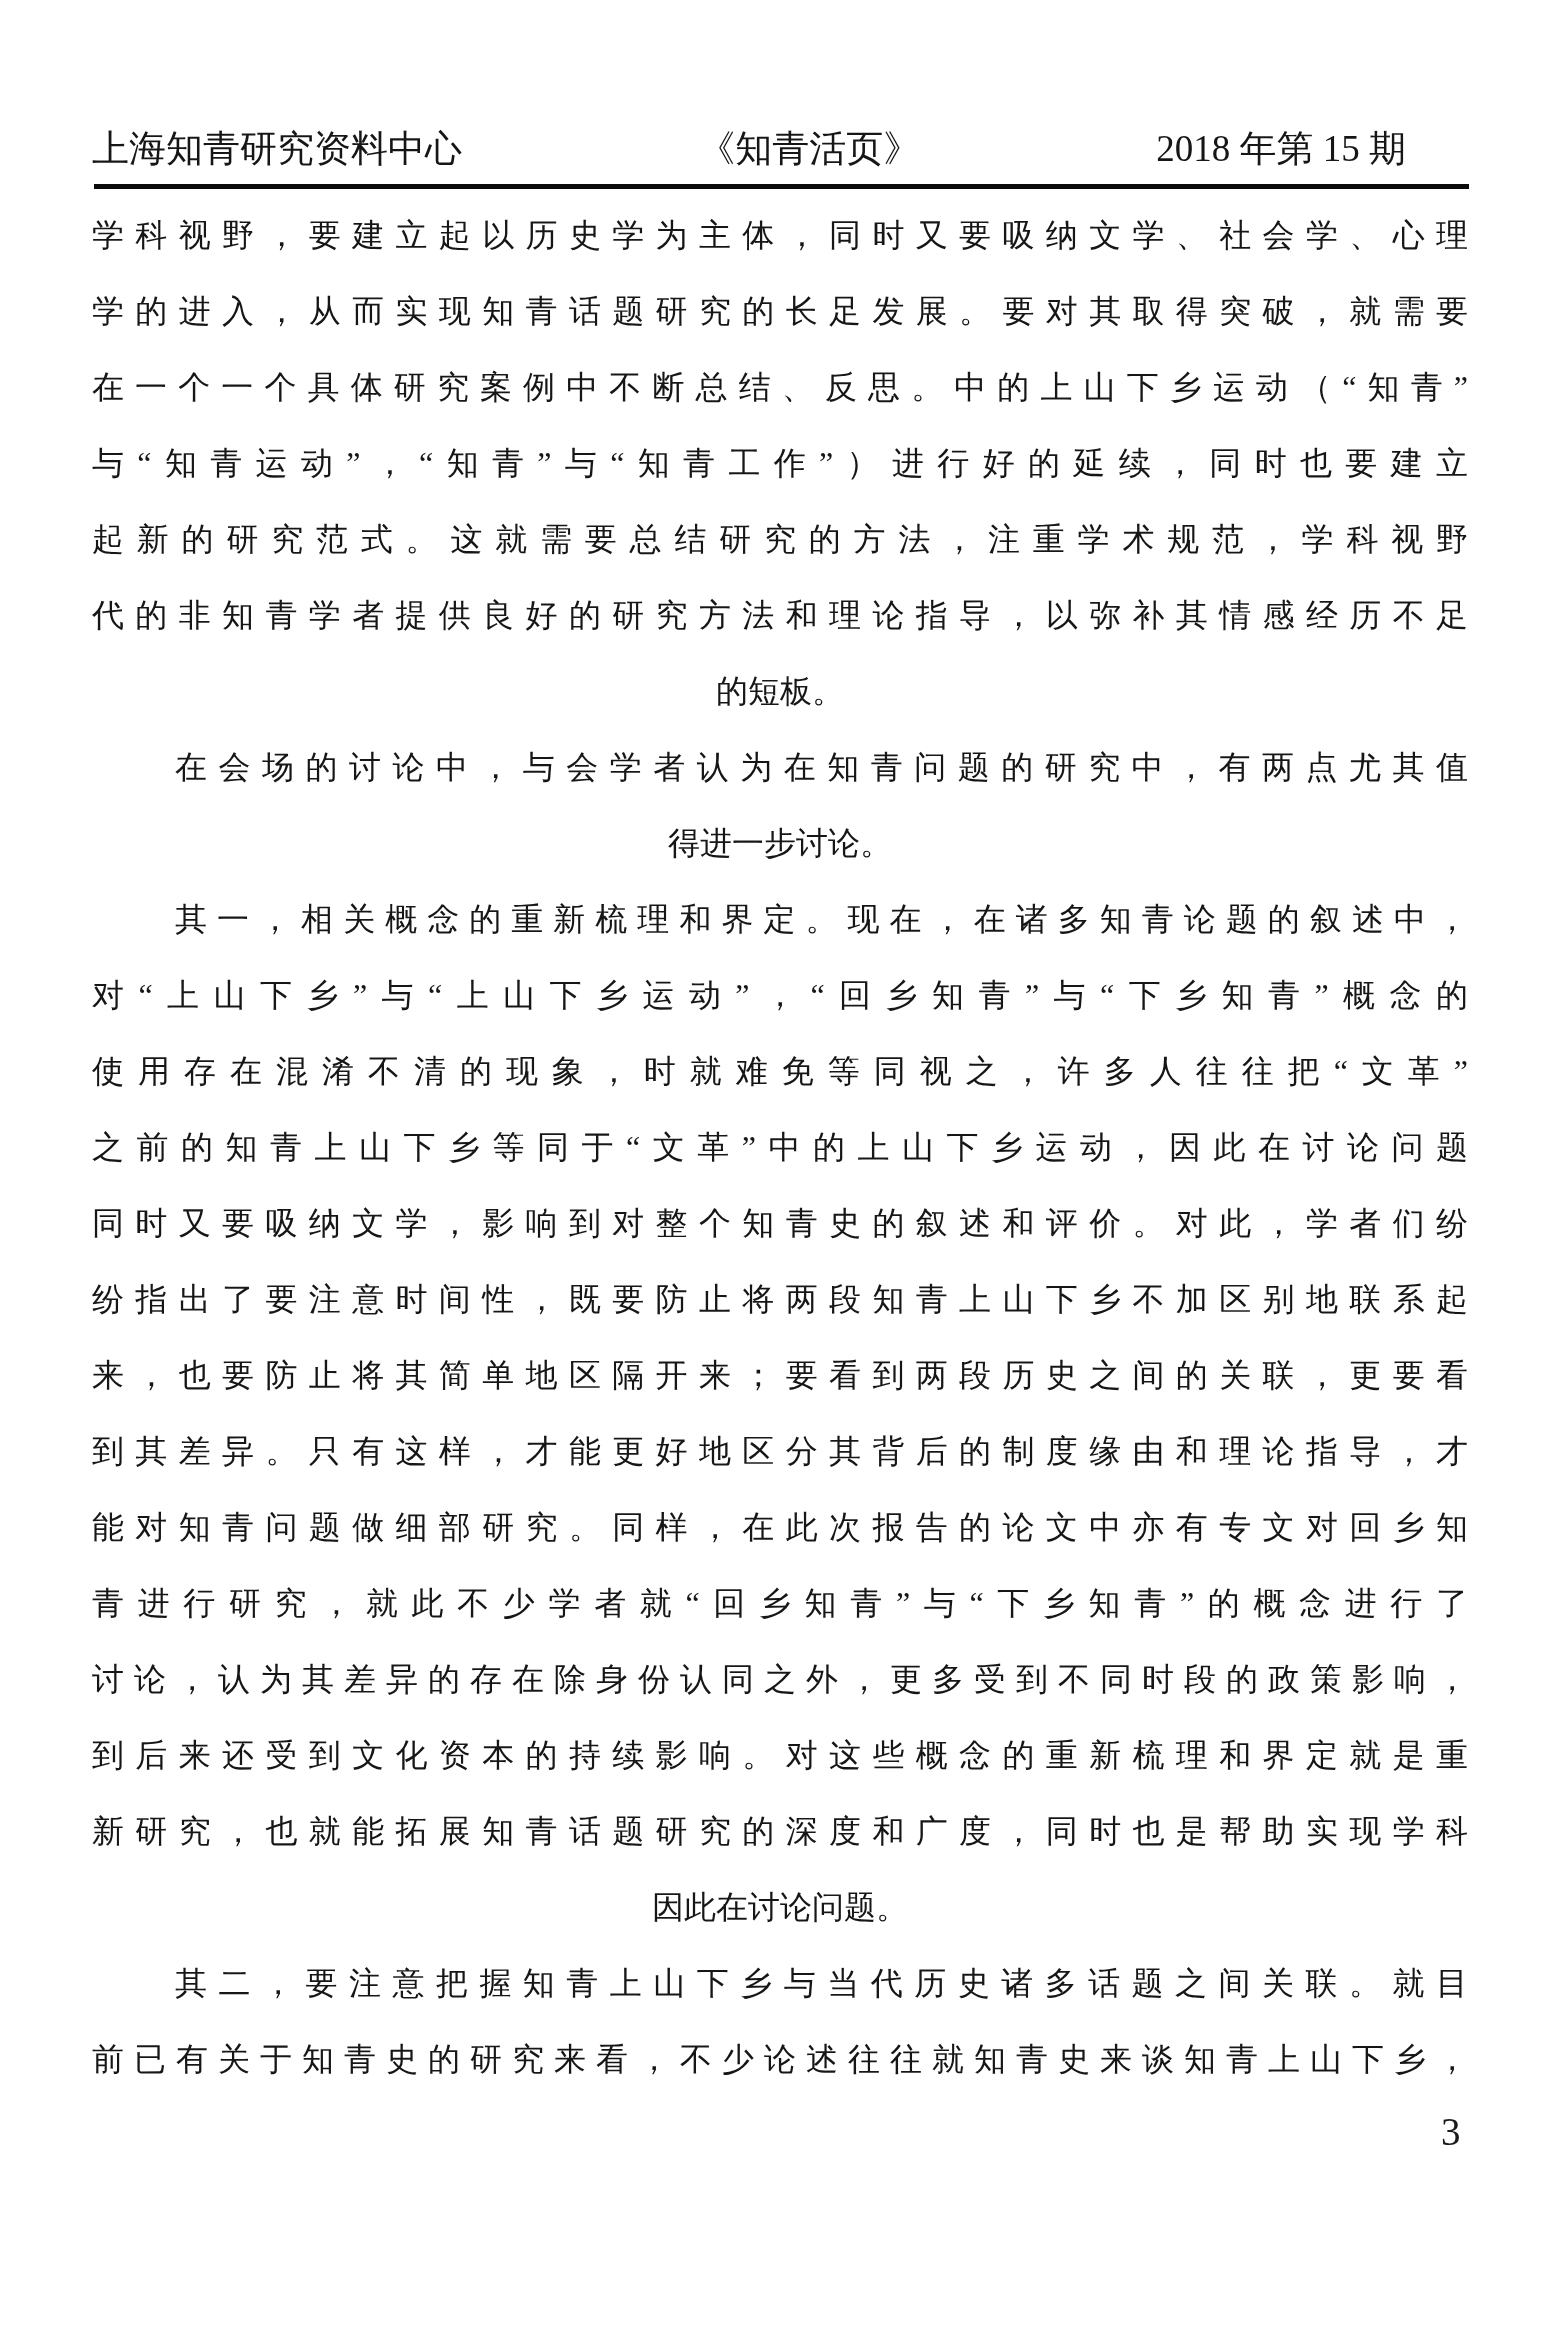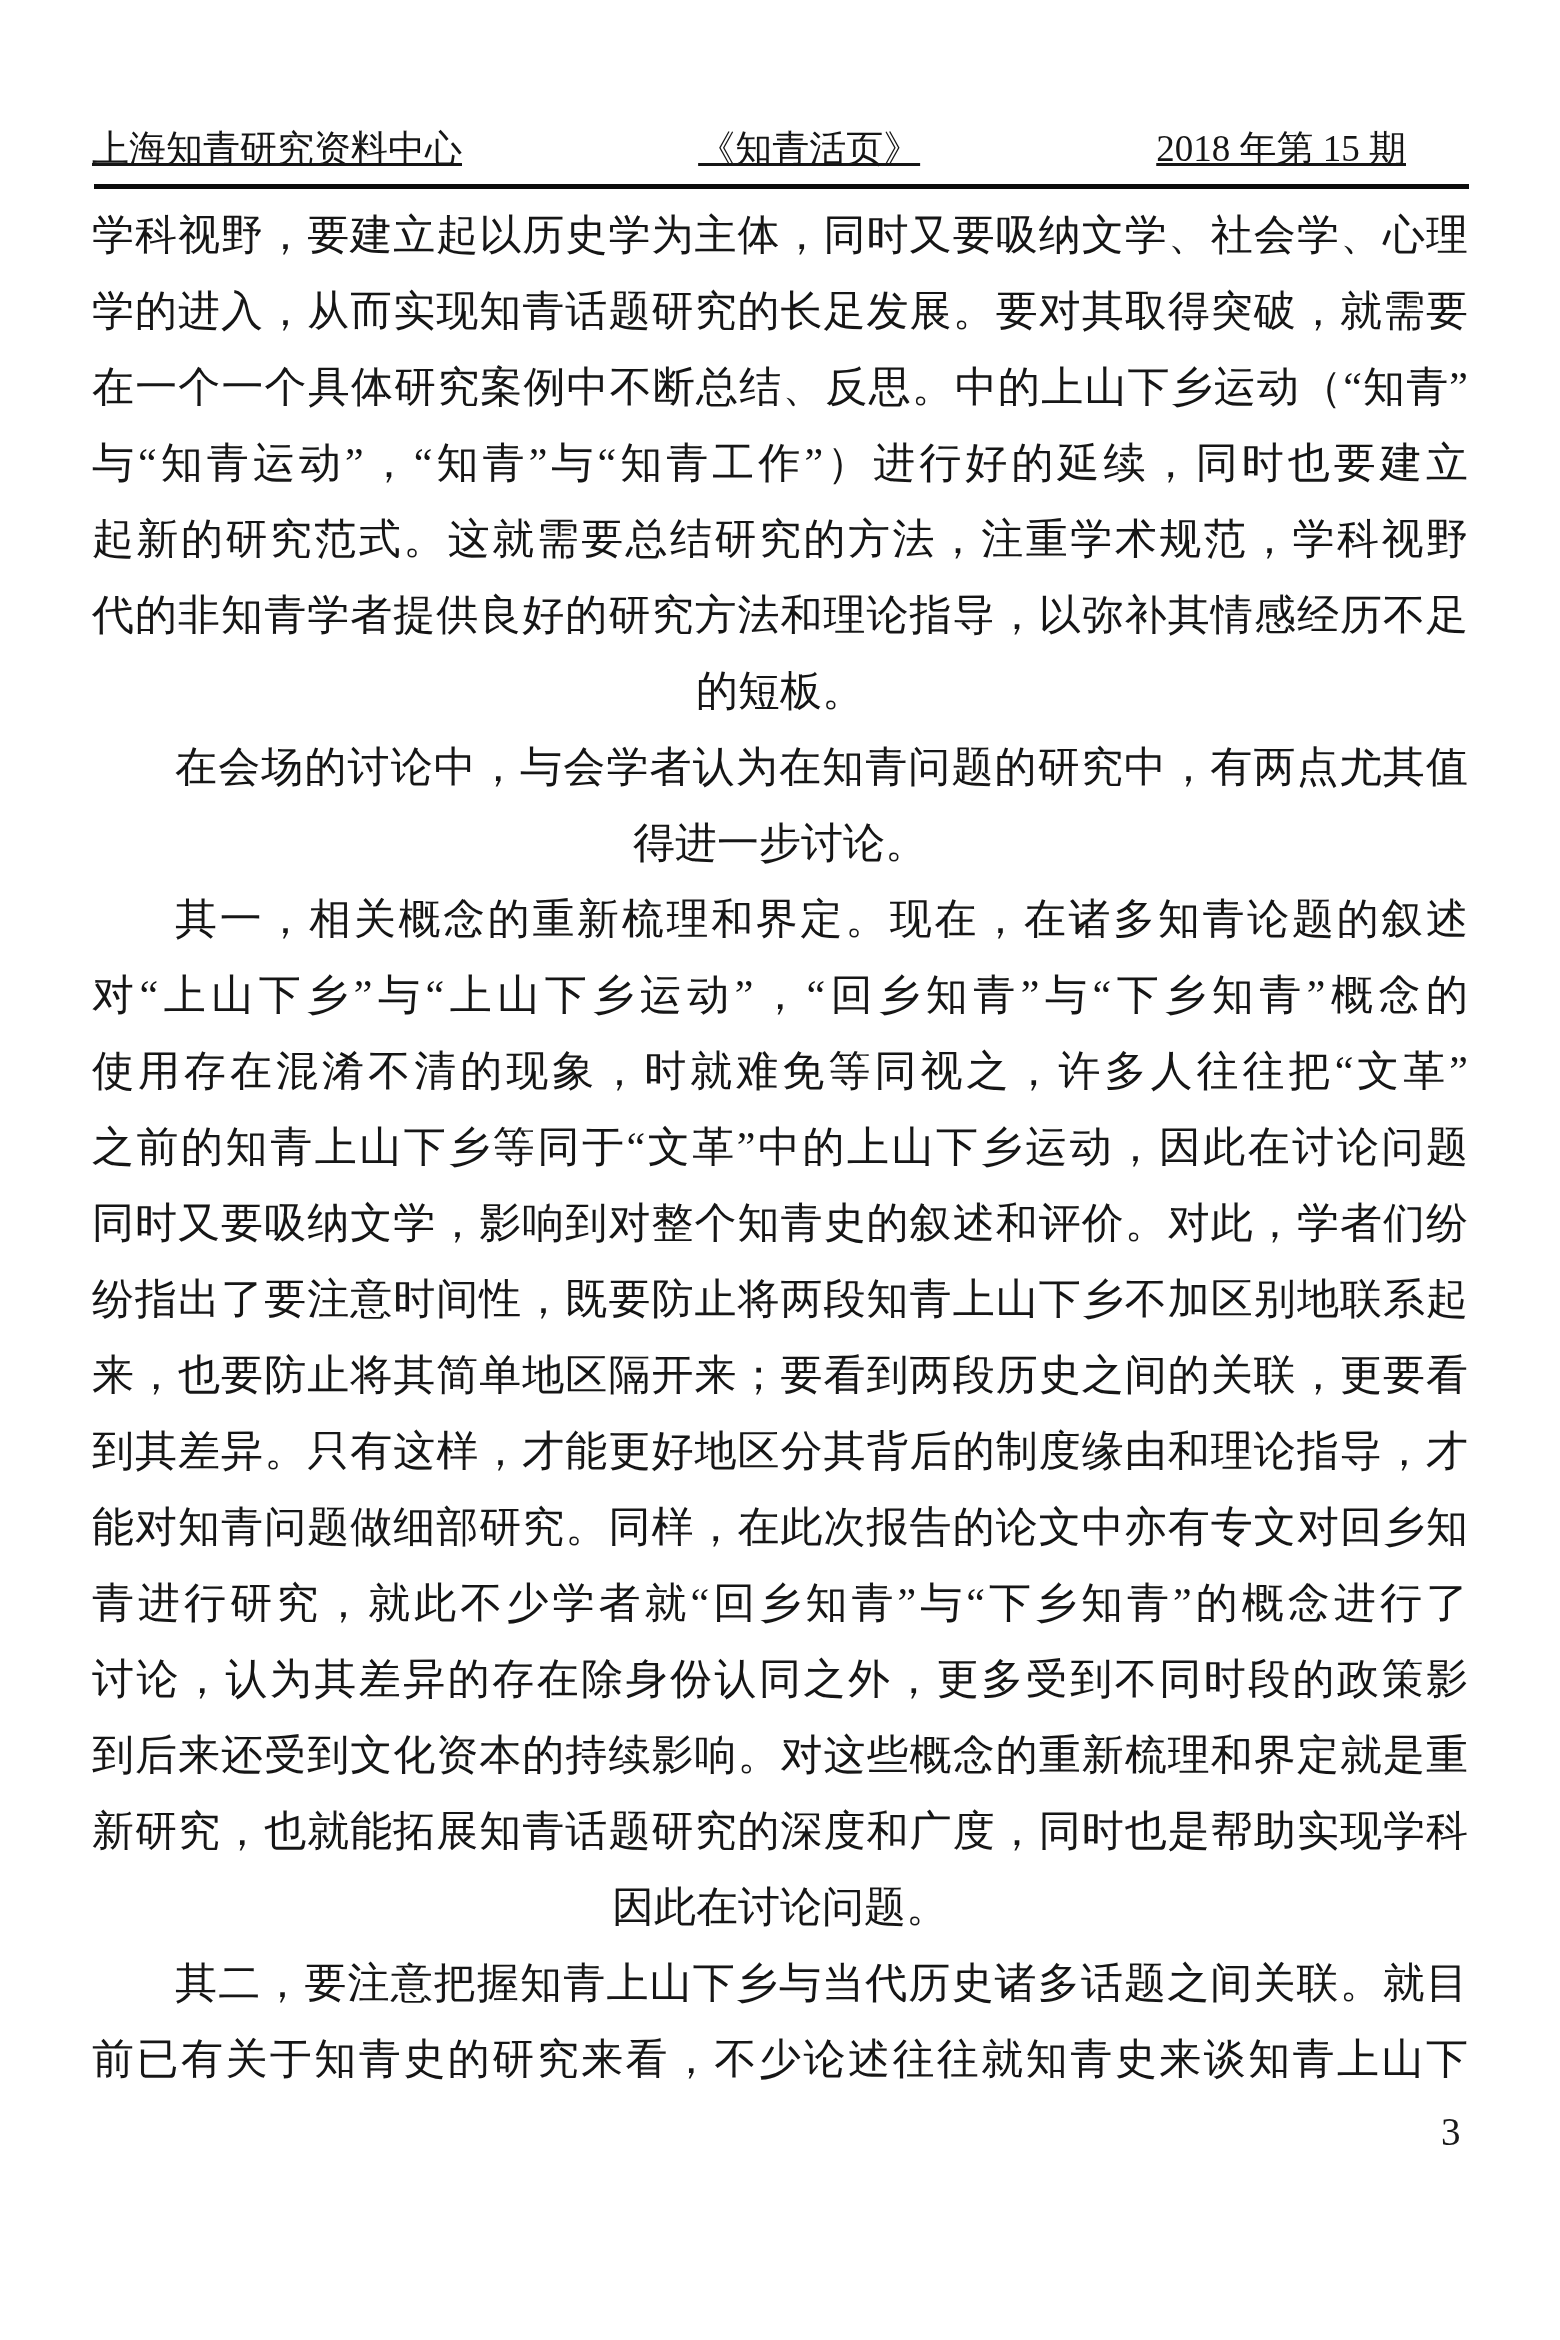--- a/index.html
+++ b/index.html
@@ -23,36 +23,35 @@
     width: 1376px;
     display: flex;
     justify-content: space-between;
     align-items: baseline;
     box-sizing: border-box;
     padding-right: 62px;
     font-size: 37px;
     line-height: 44px;
     color: #161616;
     white-space: nowrap;
-    text-decoration: underline;
   }
   .rule {
     position: absolute;
     top: 184px;
     left: 94px;
     width: 1375px;
     height: 4.8px;
     background: #0b0b0b;
   }
   .body-text {
     position: absolute;
     top: 197px;
     left: 92px;
     width: 1376px;
-    font-size: 42px;
+    font-size: 32px;
     line-height: 76px;
     color: #161616;
   }
   .line {
     height: 76px;
     text-align: center;
     overflow: hidden;
   }
   .line.fill {
     text-align: justify;

